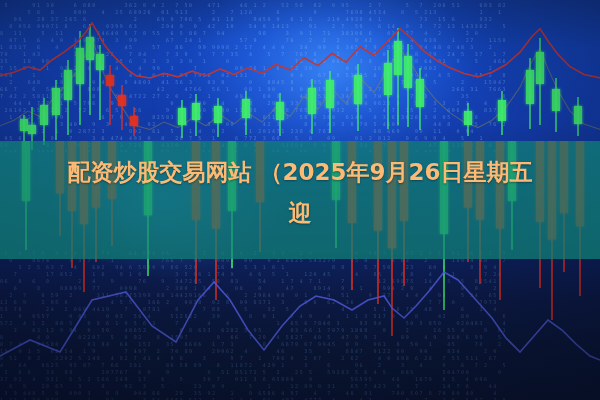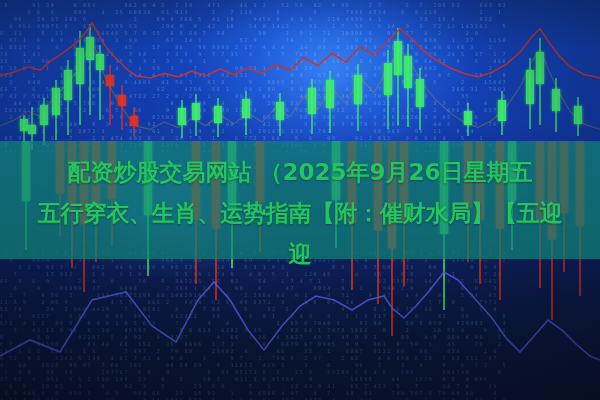--- a/index.html
+++ b/index.html
@@ -99,21 +99,21 @@
     mix-blend-mode: normal;
   }
 
   
   .headline {
     position: absolute;
     left: 0;
     top: 152px;
     width: 600px;
     text-align: center;
-    color: #22c55e;
+    color: #fdba74;
     font-size: 23px;
     font-weight: 700;
     line-height: 41px;
     letter-spacing: 0px;
     text-shadow: 0 1px 2px rgba(0,0,0,0.35);
     white-space: nowrap;
     pointer-events: none;
   }
   .headline .ln {
     display: block;
@@ -271,17 +271,16 @@
         <polyline points="0,356 30,340 60,352 92,300 126,292 152,326 176,342 198,300 214,282 230,300 248,330 264,350 282,326 300,306 316,296 334,300 352,310 368,300 384,296 392,308 404,318 416,306 430,290 444,272 458,280 476,300 492,318 506,338 520,352 534,336 548,320 562,330 576,344 590,356 600,360" fill="none" stroke="#5560e8" stroke-width="1.6" opacity="0.85"></polyline>
       </g>
     </svg>
 
   <div class="bg-vignette"></div>
 
   <div class="band"></div>
 
   <div class="headline">
     <span class="ln l1">配资炒股交易网站 （2025年9月26日星期五</span>
-    <span class="ln l2">五行穿衣、生肖、运势指南【附：催财水局】【五迎</span>
     <span class="ln l3">迎</span>
   </div>
 
 </div>
 
 </body></html>

